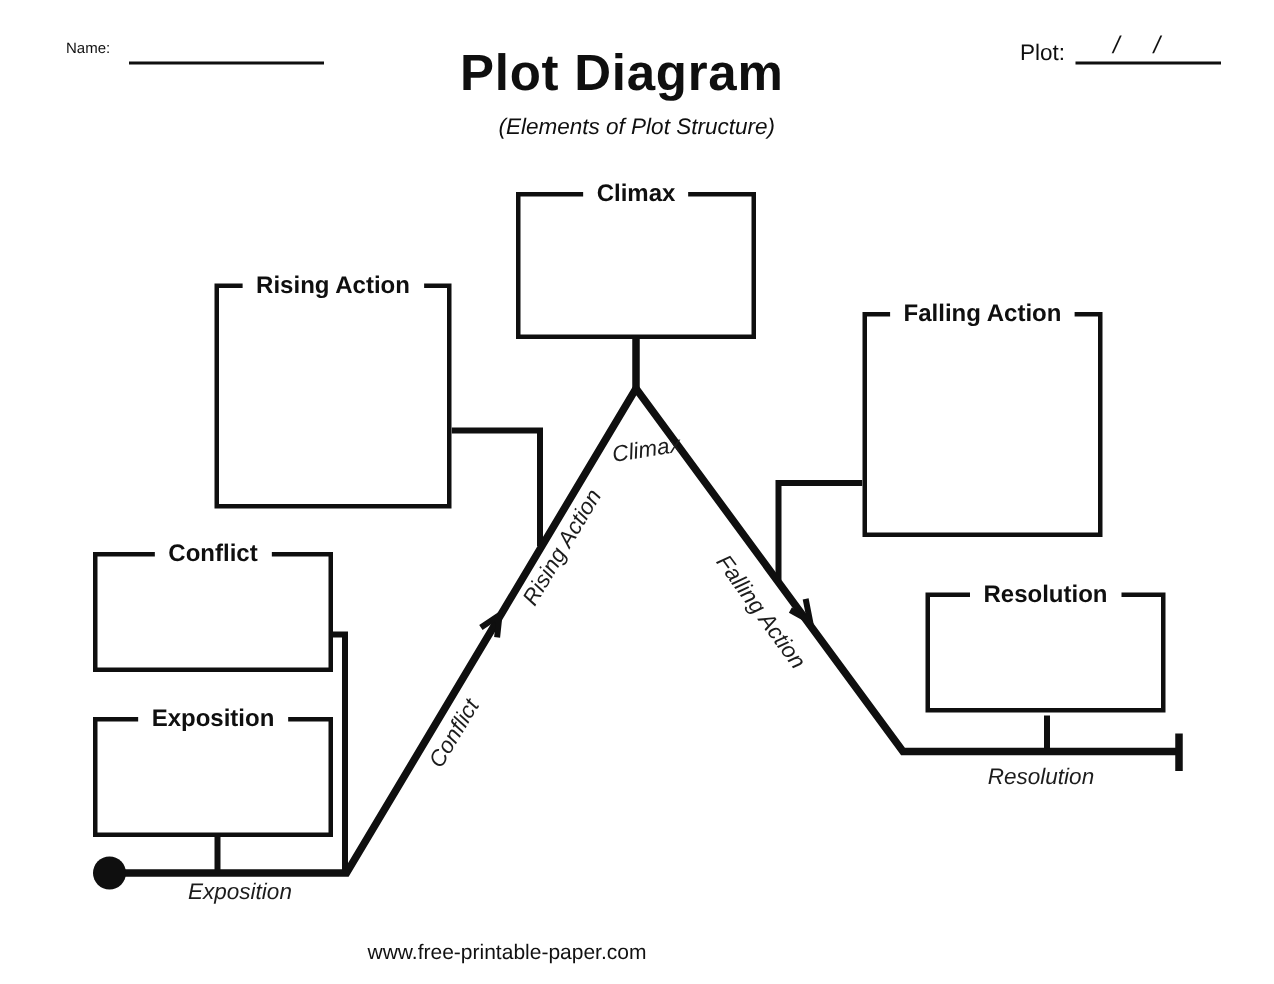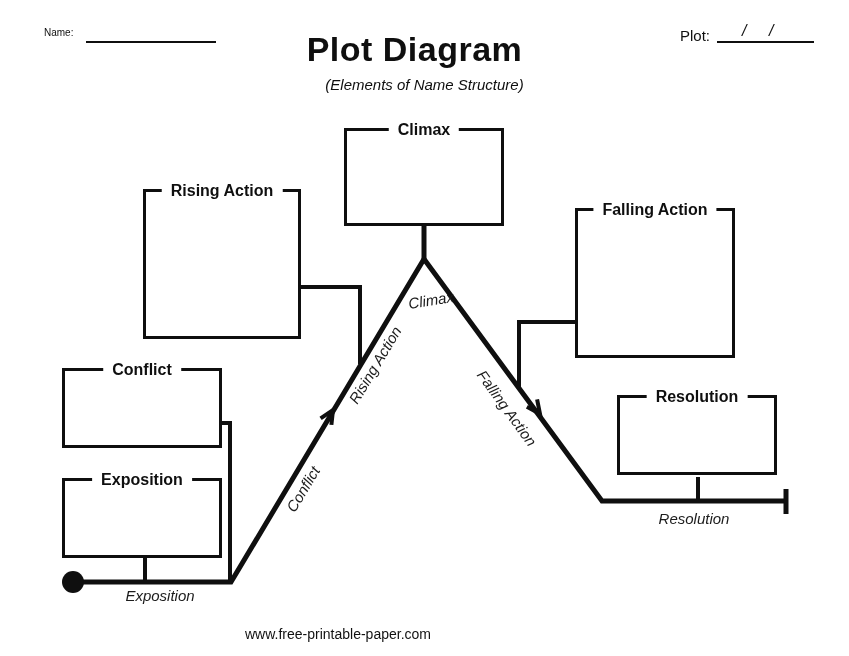--- a/index.html
+++ b/index.html
@@ -80,21 +80,21 @@
 </style>
 </head>
 <body>
 
 <div class="page">
 
   <span class="abs name-label">Name:</span>
   <div class="abs name-line"></div>
 
   <div class="abs page-title">Plot Diagram</div>
-  <div class="abs page-subtitle">(Elements of Name Structure)</div>
+  <div class="abs page-subtitle">(Elements of Plot Structure)</div>
 
   <span class="abs date-label">Plot:</span>
   <div class="abs date-line"></div>
   <span class="abs date-slash slash1">/</span>
   <span class="abs date-slash slash2">/</span>
 
   <svg class="diagram-lines" width="849" height="656" viewBox="0 0 849 656">
 
     <path d="M 73 582 L 231 582 L 424 259 L 602 501 L 786 501" fill="none" stroke="#0f0f0f" stroke-width="5" stroke-linejoin="miter"></path>
 

